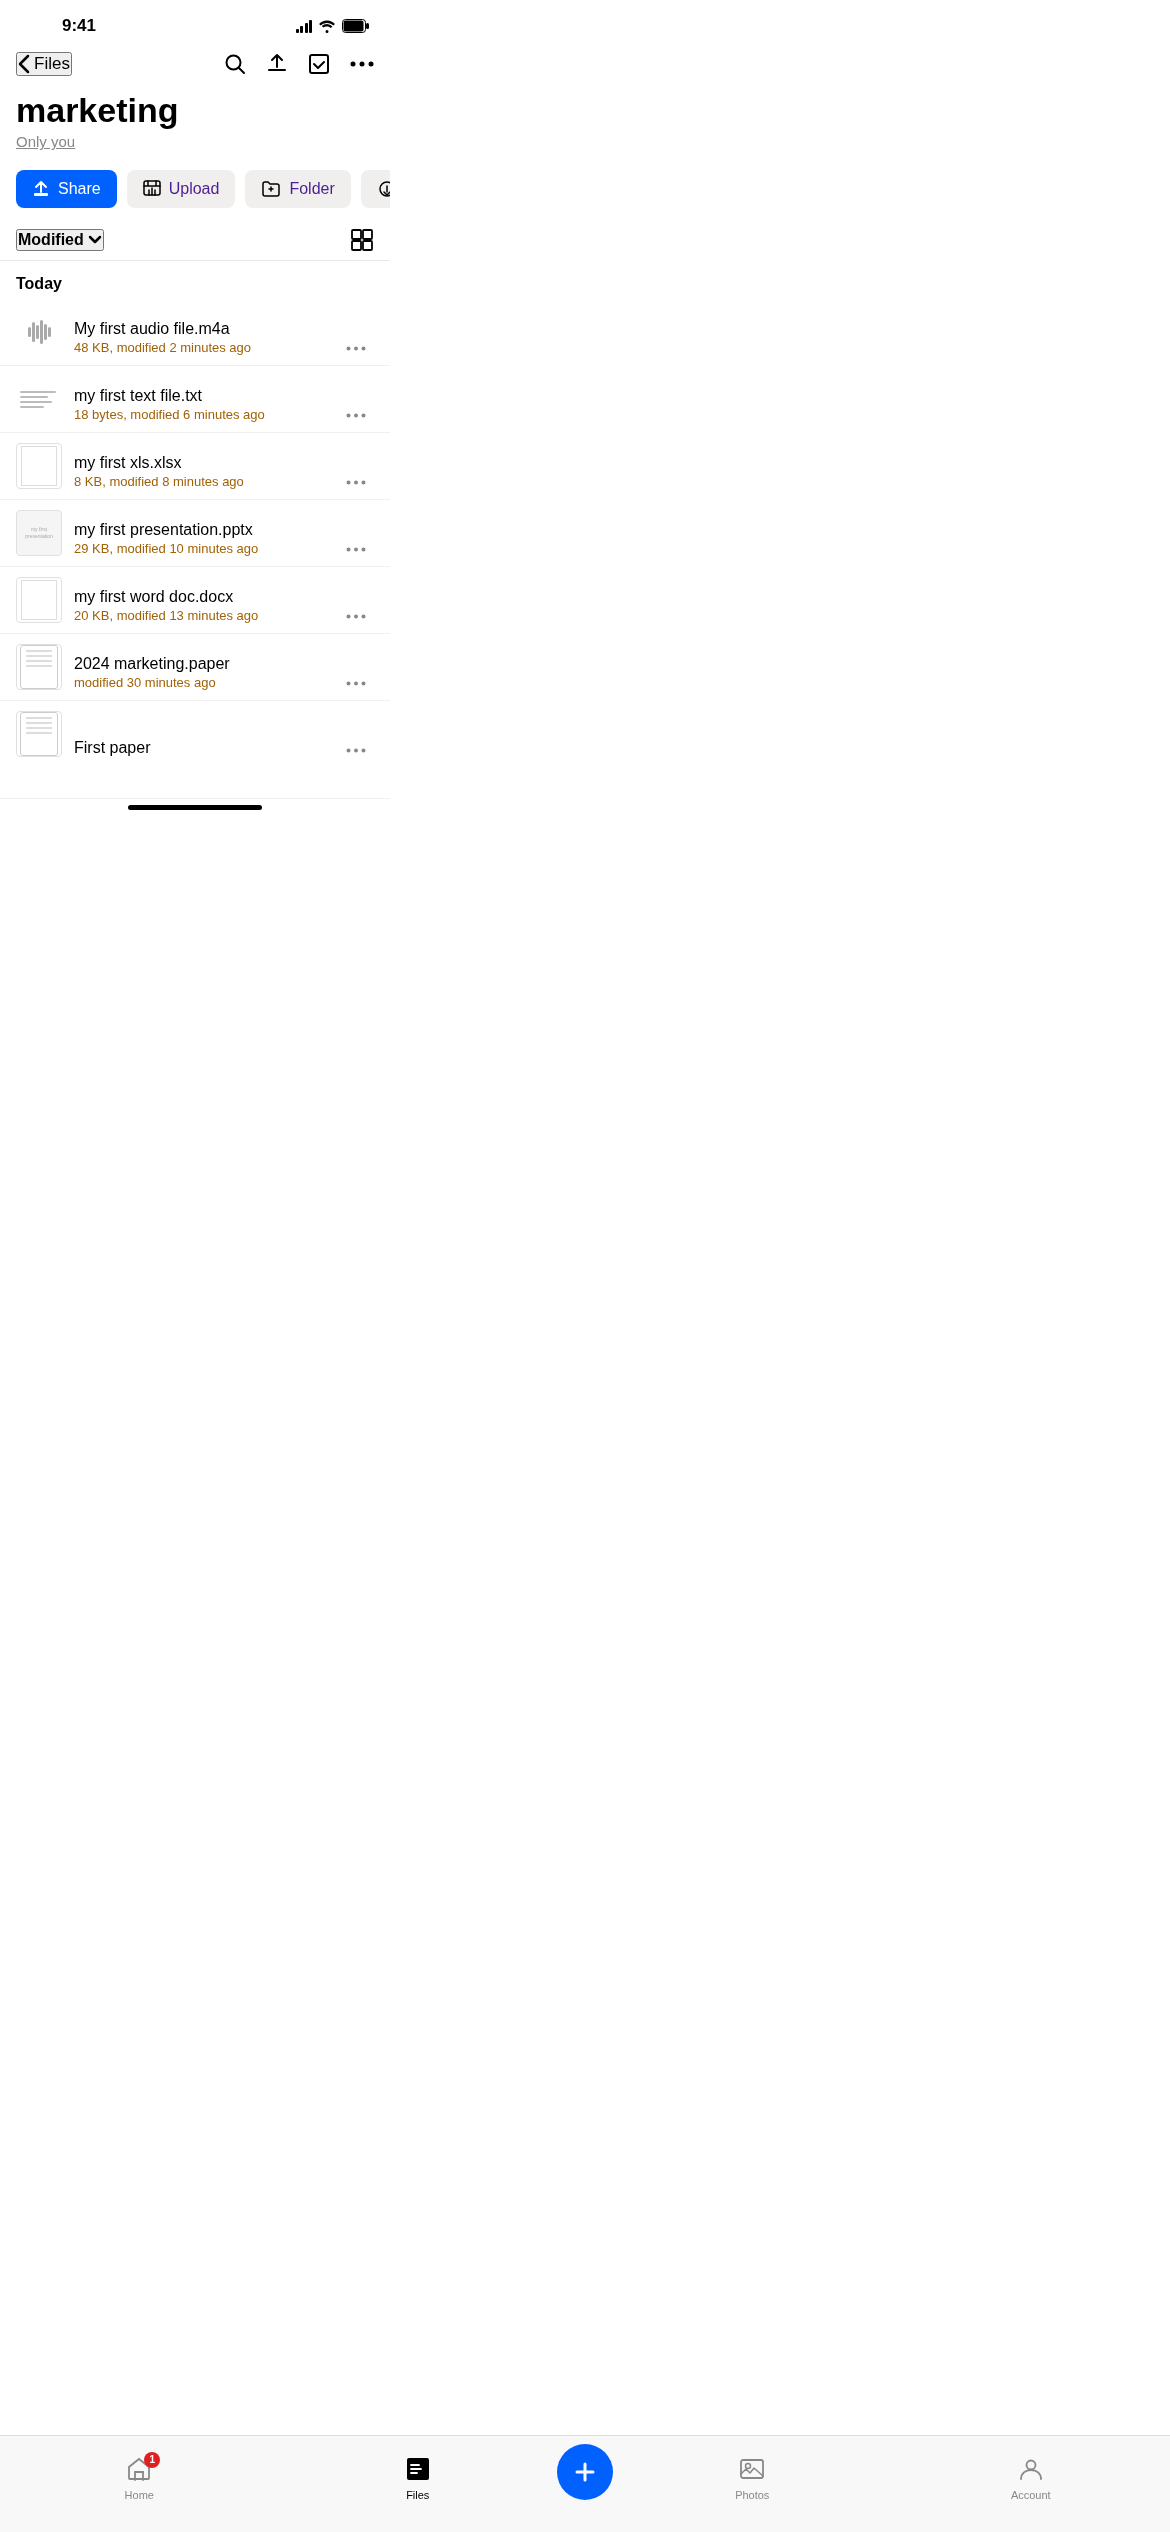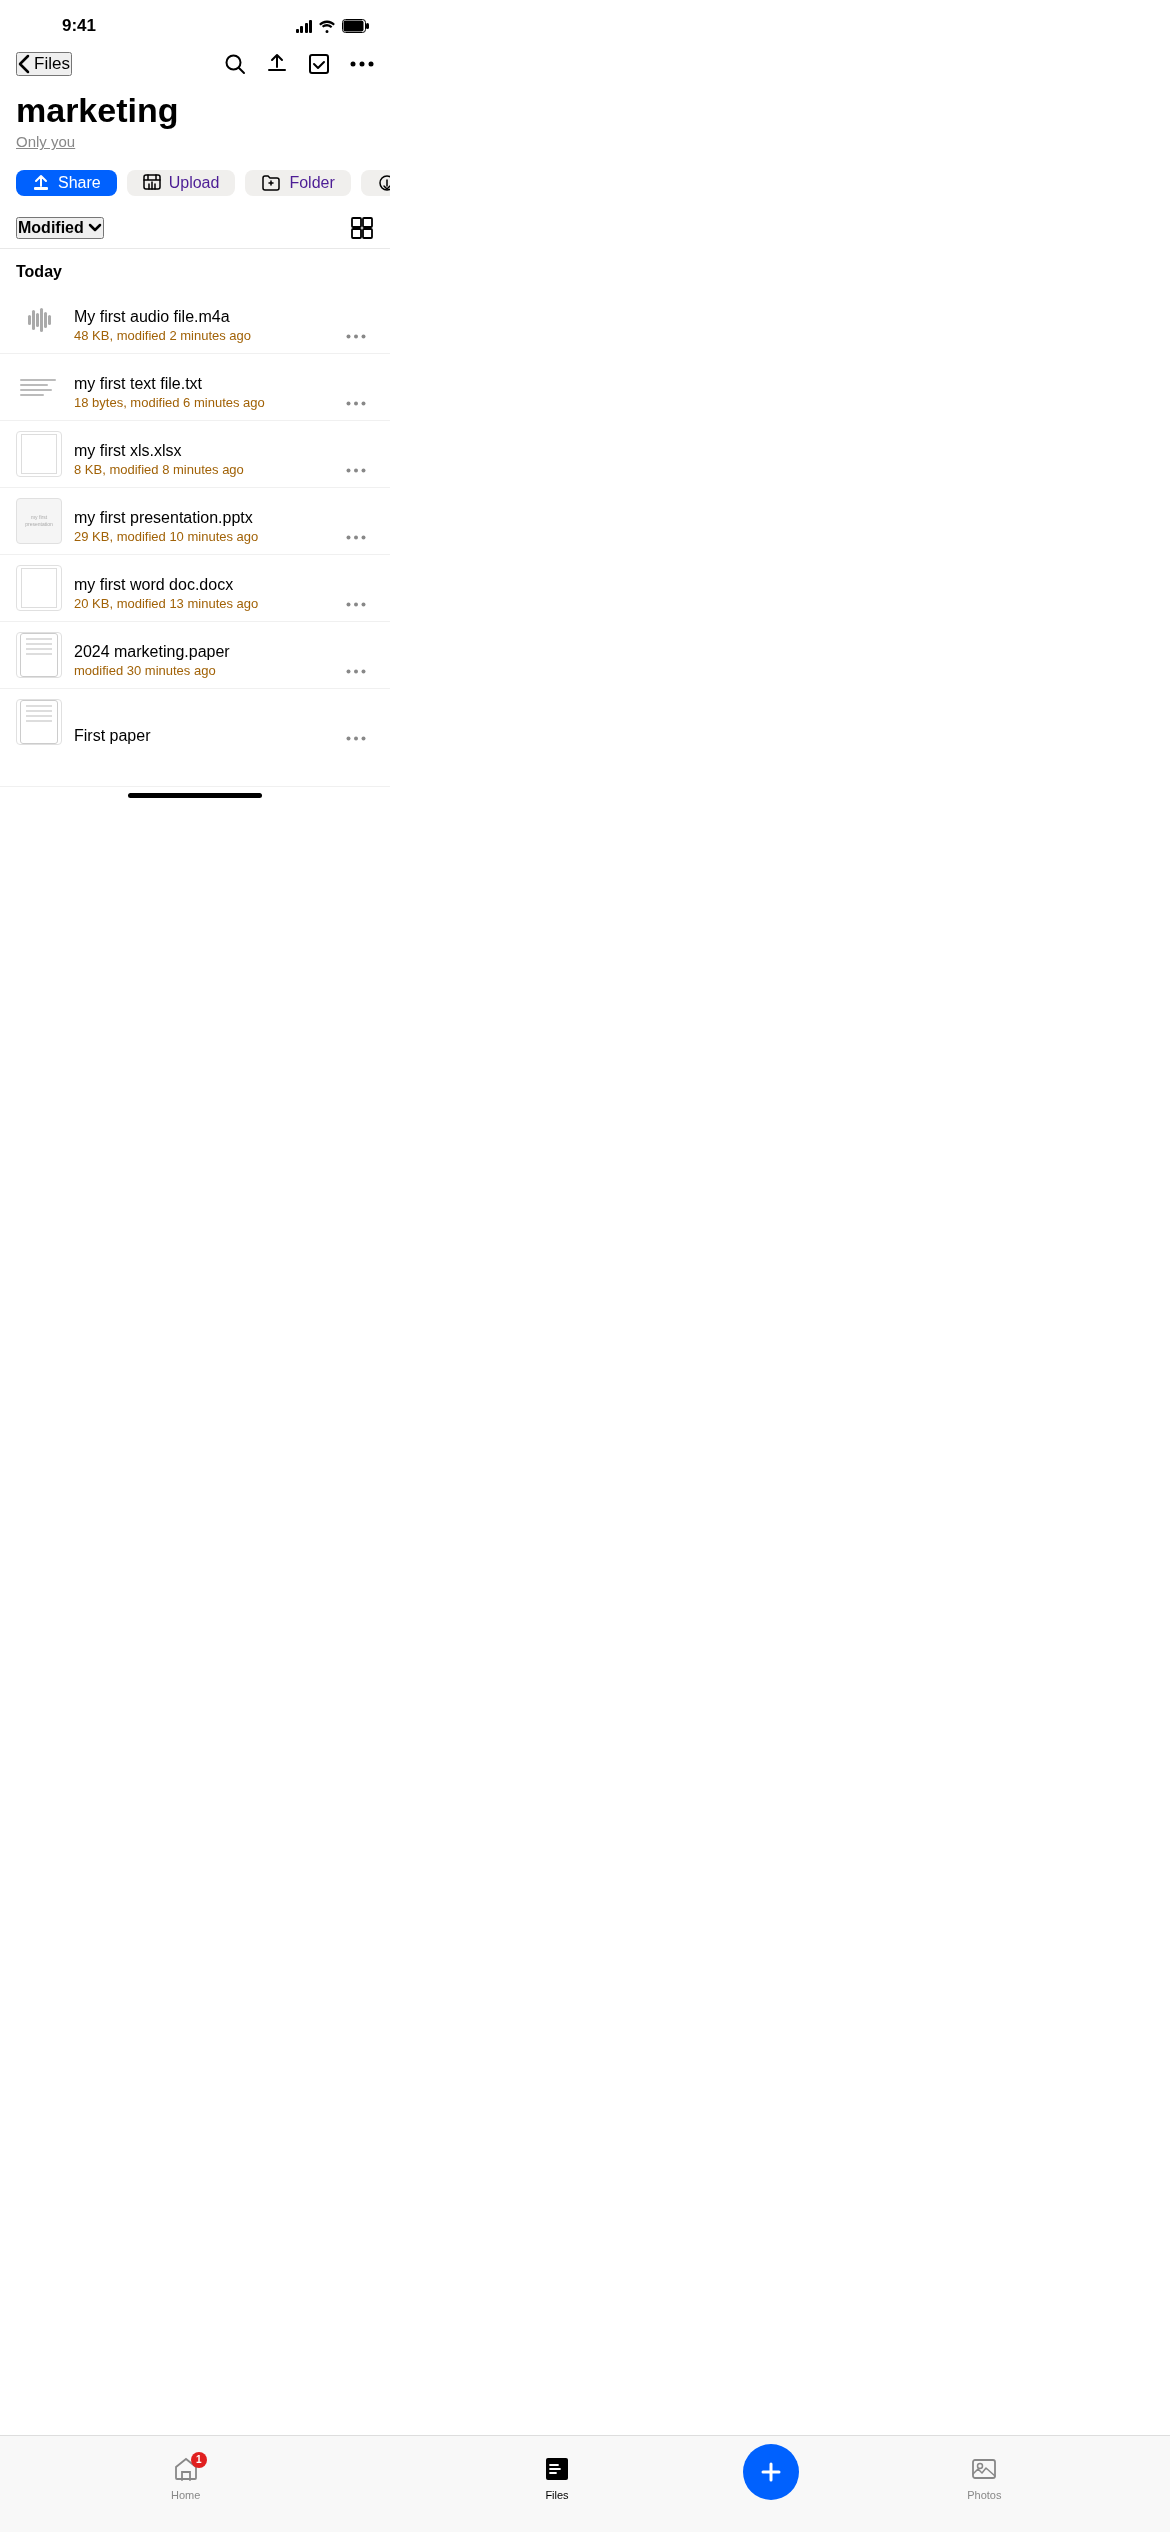--- a/index.html
+++ b/index.html
@@ -87,21 +87,21 @@
     .action-buttons {
       display: flex;
       padding: 16px 16px 8px;
       gap: 10px;
       overflow-x: auto;
     }
     .action-btn {
       display: flex;
       align-items: center;
       gap: 8px;
-      padding: 4px 16px;
+      padding: 10px 16px;
       border-radius: 8px;
       font-size: 16px;
       font-weight: 500;
       cursor: pointer;
       white-space: nowrap;
       border: none;
     }
     .action-btn.share {
       background: #0061fe;
       color: #fff;
@@ -601,15 +601,24 @@
     <div class="tab-icon-wrap">
       <svg width="26" height="26" viewBox="0 0 26 26" fill="none">
         <rect x="2" y="4" width="22" height="18" rx="2" stroke="#888" stroke-width="1.8" fill="none"></rect>
         <circle cx="9" cy="10" r="2.5" stroke="#888" stroke-width="1.5" fill="none"></circle>
         <path d="M2 18l5-5 4 4 4-5 9 8" stroke="#888" stroke-width="1.5" stroke-linecap="round" stroke-linejoin="round"></path>
       </svg>
     </div>
     <span class="tab-label">Photos</span>
   </div>
 
+  <div class="tab-item">
+    <div class="tab-icon-wrap">
+      <svg width="26" height="26" viewBox="0 0 26 26" fill="none">
+        <circle cx="13" cy="9" r="4.5" stroke="#888" stroke-width="1.8" fill="none"></circle>
+        <path d="M3 23c0-5.5 4.5-9 10-9s10 3.5 10 9" stroke="#888" stroke-width="1.8" stroke-linecap="round" fill="none"></path>
+      </svg>
+    </div>
+    <span class="tab-label">Account</span>
+  </div>
 </div>
 
 <div class="home-indicator"></div>
 
 </body></html>

